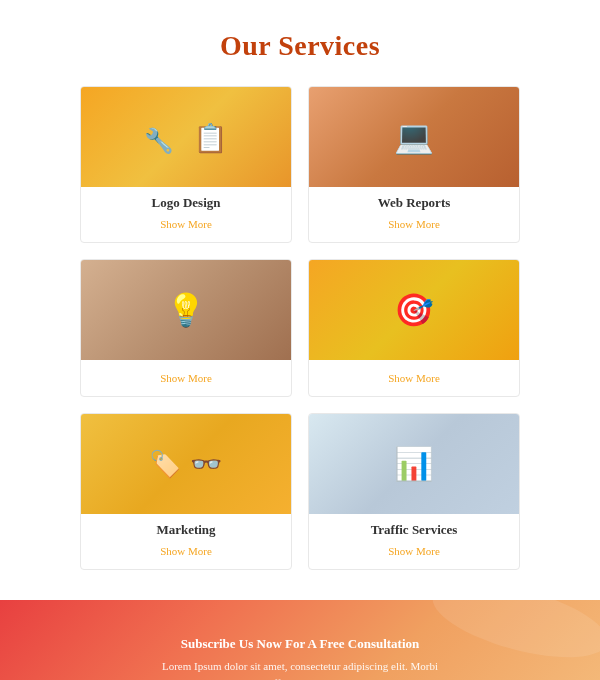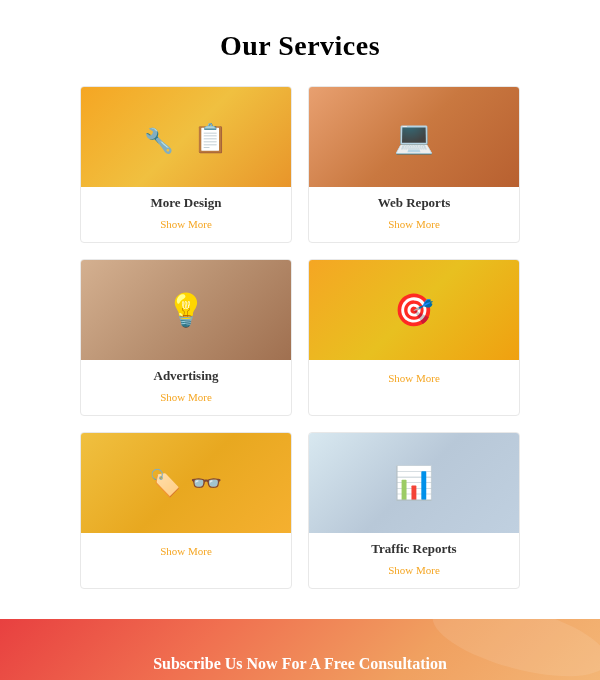--- a/index.html
+++ b/index.html
@@ -14,21 +14,21 @@
     
     .services-section {
       background: #fff;
       padding: 30px 80px 30px 80px;
     }
 
     .section-title {
       text-align: center;
       font-size: 28px;
       font-weight: 700;
-      color: #000000;
+      color: #c2410c;
       margin-bottom: 24px;
       letter-spacing: 0.5px;
     }
 
     .services-grid {
       display: grid;
       grid-template-columns: 1fr 1fr;
       gap: 16px;
     }
 
@@ -193,21 +193,21 @@
       top: -10px;
       right: -10px;
       width: 180px;
       height: 60px;
       background: rgba(255,255,255,0.1);
       border-radius: 50%;
       transform: rotate(15deg);
     }
 
     .newsletter-title {
-      font-size: 16px;
+      font-size: 13px;
       font-weight: 600;
       color: #fff;
       margin-bottom: 6px;
       position: relative;
       z-index: 2;
     }
 
     .newsletter-desc {
       font-size: 11px;
       color: rgba(255,255,255,0.9);
@@ -227,69 +227,69 @@
 <section class="services-section">
   <h2 class="section-title">Our Services</h2>
 
   <div class="services-grid">
 
     <div class="service-card">
       <div class="service-card-image">
         <div class="img-logo-design"></div>
       </div>
       <div class="service-card-body">
-        <div class="service-name">More Design</div>
+        <div class="service-name">Logo Design</div>
         <a class="service-link">Show More</a>
       </div>
     </div>
 
     <div class="service-card">
       <div class="service-card-image">
         <div class="img-web-design"></div>
       </div>
       <div class="service-card-body">
         <div class="service-name">Web Reports</div>
         <a class="service-link">Show More</a>
       </div>
     </div>
 
     <div class="service-card">
       <div class="service-card-image">
         <div class="img-advertising"></div>
       </div>
       <div class="service-card-body">
-        <div class="service-name">Advertising</div>
         <a class="service-link">Show More</a>
       </div>
     </div>
 
     <div class="service-card">
       <div class="service-card-image">
         <div class="img-branding"></div>
       </div>
       <div class="service-card-body">
         <a class="service-link">Show More</a>
       </div>
     </div>
 
     <div class="service-card">
       <div class="service-card-image">
         <div class="img-marketing"></div>
       </div>
       <div class="service-card-body">
+        <div class="service-name">Marketing</div>
         <a class="service-link">Show More</a>
       </div>
     </div>
 
     <div class="service-card">
       <div class="service-card-image">
         <div class="img-traffic"></div>
       </div>
       <div class="service-card-body">
-        <div class="service-name">Traffic Reports</div>
+        <div class="service-name">Traffic Services</div>
         <a class="service-link">Show More</a>
       </div>
     </div>
 
   </div>
 </section>
 
 <section class="newsletter-section">
   <h3 class="newsletter-title">Subscribe Us Now For A Free Consultation</h3>
   <p class="newsletter-desc">Lorem Ipsum dolor sit amet, consectetur adipiscing elit. Morbi volutpat justo sed efficitur cursus consectetur adip.</p>

